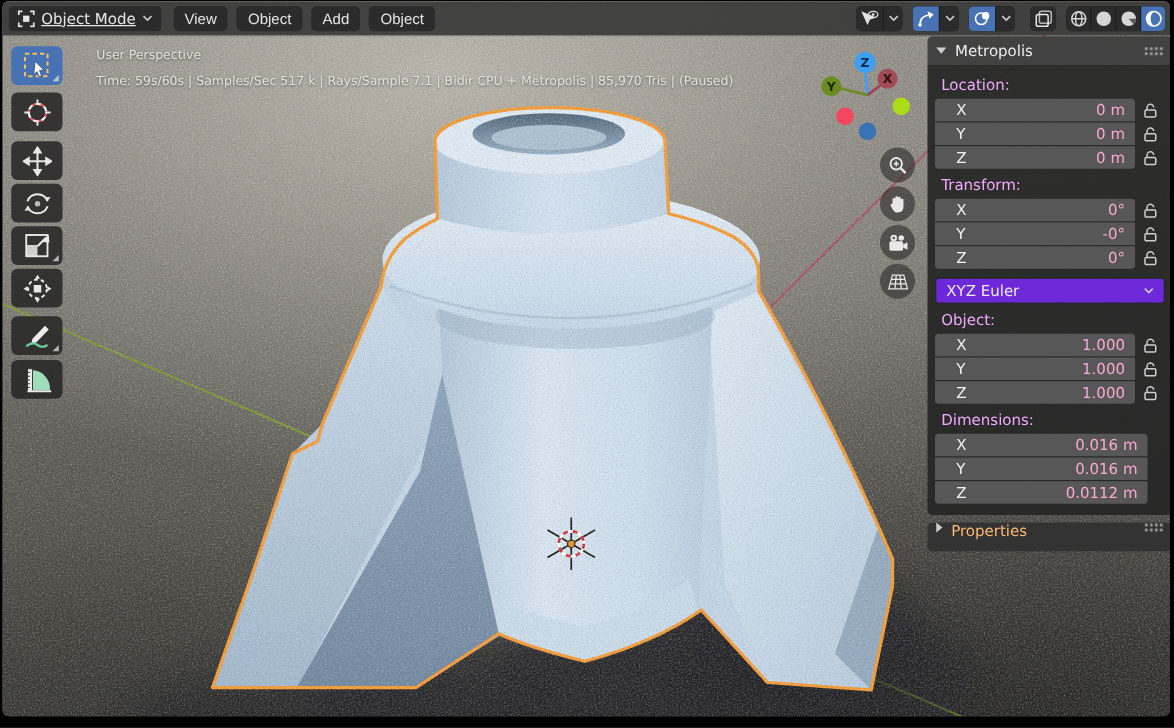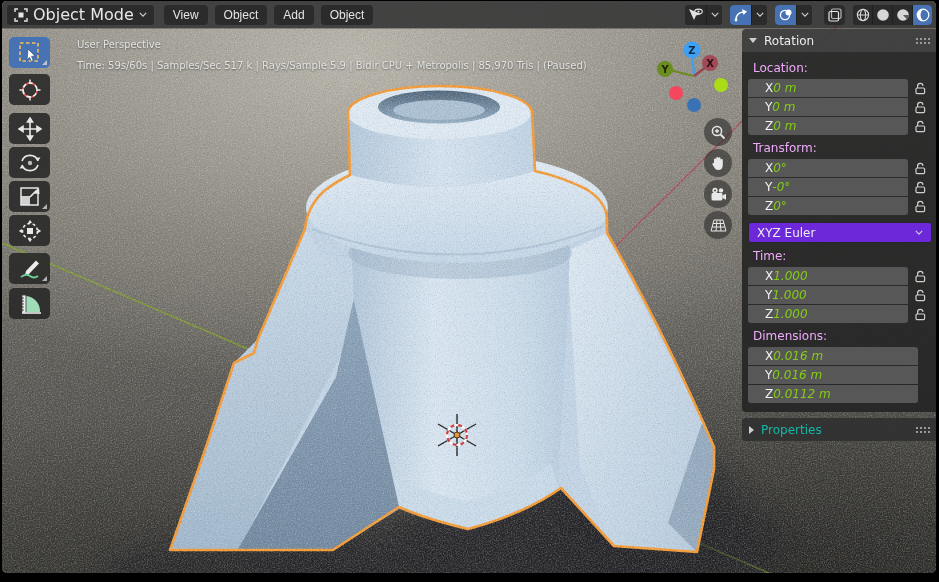--- a/index.html
+++ b/index.html
@@ -11,21 +11,21 @@
       radial-gradient(640px 330px at 88% 100%, rgba(18,18,17,.55), rgba(18,18,17,0) 70%),
       radial-gradient(520px 260px at 12% 104%, rgba(28,28,26,.4), rgba(28,28,26,0) 70%),
       linear-gradient(#8f8c84 0%, #7b786f 30%, #5c5a54 62%, #403f3a 100%);}
   .scene{position:absolute;inset:0;display:block;}
   
   .topbar{position:absolute;left:0;top:0;right:0;height:27px;display:flex;align-items:center;
     background:rgba(58,58,58,.93);padding:0 4px;box-shadow:0 1px 0 rgba(0,0,0,.25);}
   .hbtn{display:flex;align-items:center;background:#2b2b2b;border-radius:4px;height:20px;
     color:#e4e4e4;font-size:12px;border:none;padding:0 9px;cursor:default;}
   .mode{display:flex;align-items:center;gap:5px;background:#2b2b2b;border:1px solid #444;border-radius:4px;
-    height:20px;padding:0 7px;color:#e8e8e8;font-size:16px;}
+    height:20px;padding:0 7px;color:#e8e8e8;font-size:12px;text-decoration:underline;}
   .menus{display:flex;gap:7px;margin-left:9px;}
   .hright{margin-left:auto;display:flex;align-items:center;gap:8px;}
   .tgl{display:flex;border-radius:4px;overflow:hidden;background:#1f1f1f;gap:1px;}
   .tseg{width:21px;height:20px;display:flex;align-items:center;justify-content:center;background:#2b2b2b;}
   .tseg.chev{width:15px;}
   .tseg.on{background:#4772b3;}
   .chevi{width:8px;height:5px;display:block;}
   .shadegrp{display:flex;border-radius:4px;overflow:hidden;background:#1f1f1f;gap:1px;}
   .shadegrp .tseg{width:19px;}
   
@@ -53,28 +53,28 @@
   .grip{margin-left:auto;width:16px;height:8px;background:radial-gradient(circle 1px, #9a9a9a 1px, transparent 1.4px);
     background-size:4px 4px;}
   .pbody{background:rgba(37,37,37,.92);border-radius:0 0 4px 4px;padding:3px 6px 9px 6px;}
   .plabel{margin:6px 0 4px 5px;color:#f0abfc;}
   .rowgrp{display:flex;flex-direction:column;gap:1px;}
   .prow{display:flex;align-items:center;}
   .field{flex:1;height:18px;background:#575757;display:flex;align-items:center;color:#f2f2f2;}
   .rowgrp .prow:first-child .field{border-radius:3px 3px 0 0;}
   .rowgrp .prow:last-child .field{border-radius:0 0 3px 3px;}
   .axis{margin-left:17px;}
-  .val{flex:1;margin-right:8px;color:#84cc16;font-style:italic;}
+  .val{flex:1;text-align:right;margin-right:8px;color:#f9a8d4;}
   .lockcol{width:24px;display:flex;justify-content:center;}
   .dim .field{margin-right:14px;}
   .pselect{height:19px;margin-top:7px;background:#6d28d9;border:1px solid #262626;border-radius:3px;
     display:flex;align-items:center;padding:0 8px;color:#eee;}
   .pselect .chevi{margin-left:auto;}
   .pprops{height:23px;margin-top:6px;background:rgba(50,50,50,.95);border-radius:4px;display:flex;
-    align-items:center;padding:0 7px;color:#14b8a6;}
+    align-items:flex-start;padding:0 7px;color:#fdba74;}
   svg{display:block;}
 </style>
 </head>
 <body>
 
 <div class="vp">
   <div class="ground"></div>
 
   <svg class="scene" width="934" height="572" viewBox="0 0 934 572">
     <defs>
@@ -334,21 +334,21 @@
         <line x1="4" y1="12" x2="6" y2="12"></line>
           <line x1="4" y1="15" x2="6" y2="15"></line>
           <line x1="4" y1="18" x2="6" y2="18"></line>
         </g>
       <line x1="4" y1="21" x2="23" y2="21" stroke="#ececec" stroke-width="1.6"></line>
       </svg>
   </div>
 
   <div class="vinfo">
     <div>User Perspective</div>
-    <div>Time: 59s/60s | Samples/Sec 517 k | Rays/Sample 5.9 | Bidir CPU + Metropolis | 85,970 Tris | (Paused)</div>
+    <div>Time: 59s/60s | Samples/Sec 517 k | Rays/Sample 7.1 | Bidir CPU + Metropolis | 85,970 Tris | (Paused)</div>
   </div>
 
   <svg class="navgizmo" width="86" height="86" viewBox="0 0 86 86">
     <g stroke-width="2.2">
       <line x1="44" y1="45" x2="42" y2="21" stroke="#3da0f5"></line>
       <line x1="44" y1="45" x2="60" y2="33" stroke="#9f4150"></line>
       <line x1="44" y1="45" x2="15" y2="38" stroke="#6c8a22"></line>
     </g>
     <circle cx="42" cy="19" r="8.5" fill="#3da0f5"></circle>
     <circle cx="60" cy="32" r="8" fill="#a24a56"></circle>
@@ -393,21 +393,21 @@
           <line x1="3" y1="5.5" x2="14" y2="5.5"></line>
             <line x1="2.2" y1="9" x2="14.8" y2="9"></line>
           </g>
         </svg>
     </div>
   </div>
 
   <aside class="npanel">
     <div class="phead">
       <span class="tri-down"></span>
-      <span>Rotation</span>
+      <span>Metropolis</span>
       <span class="grip"></span>
     </div>
     <div class="pbody">
       <div class="plabel">Location:</div>
       <div class="rowgrp">
         <div class="prow">
           <div class="field">
             <span class="axis">X</span>
             <span class="val">0 m</span>
             </div>
@@ -484,21 +484,21 @@
         </div>
       </div>
 
       <div class="pselect">
         <span>XYZ Euler</span>
         <svg class="chevi" viewBox="0 0 10 6">
           <polyline points="1,1 5,5 9,1" fill="none" stroke="#cfcfcf" stroke-width="1.5"></polyline>
           </svg>
       </div>
 
-      <div class="plabel">Time:</div>
+      <div class="plabel">Object:</div>
       <div class="rowgrp">
         <div class="prow">
           <div class="field">
             <span class="axis">X</span>
             <span class="val">1.000</span>
             </div>
           <span class="lockcol">
             <svg width="11" height="13" viewBox="0 0 11 13">
               <path d="M2.6,6 V4.3 A2.7,2.7 0 0 1 8,3.9" fill="none" stroke="#cfcfcf" stroke-width="1.2"></path>
               <rect x="1" y="6" width="8.6" height="5.6" rx="1" fill="none" stroke="#cfcfcf" stroke-width="1.2"></rect>

